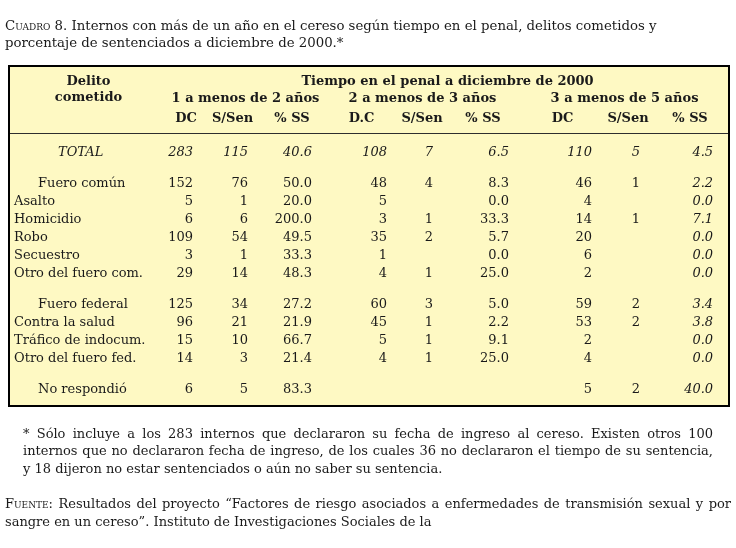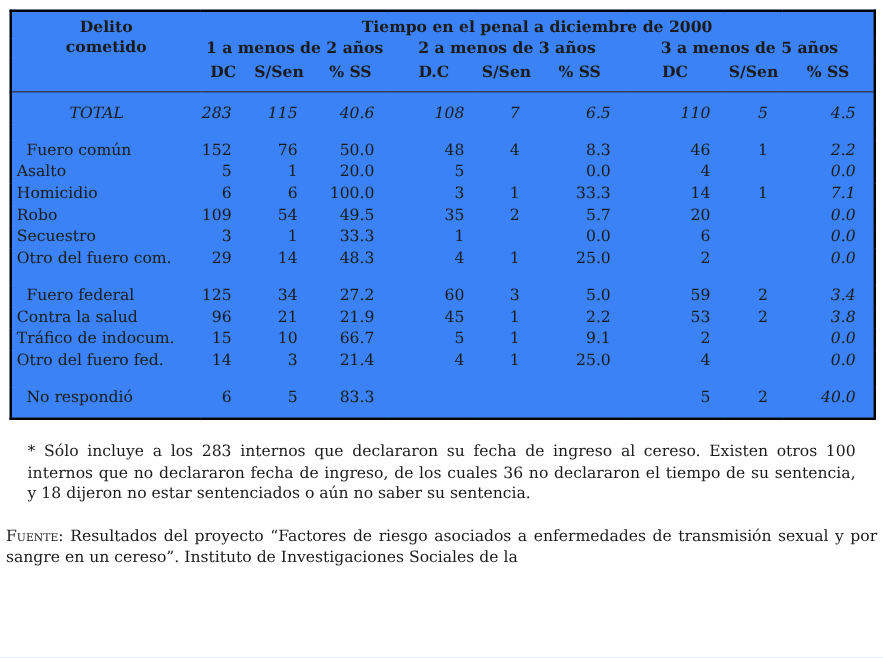--- a/index.html
+++ b/index.html
@@ -24,21 +24,21 @@
   }
   .smallcaps {
     font-variant: small-caps;
   }
   table.data-table {
     border-collapse: collapse;
     table-layout: fixed;
     width: 720px;
     margin: 4px 0 0 3px;
     border: 2px solid #000000;
-    background: #3b82f6;
+    background: #fef9c3;
   }
   thead th {
     font-weight: bold;
     font-size: 13px;
     line-height: 16px;
     text-align: center;
     padding: 0;
     vertical-align: top;
   }
   th.corner {
@@ -67,21 +67,21 @@
   }
   tbody td.num {
     text-align: right;
     padding-right: 12px;
   }
   tbody td.num:last-child {
     padding-right: 15px;
     font-style: italic;
   }
   tr.row-item td.lbl { padding-left: 4px; }
-  tr.row-group td.lbl { padding-left: 12px; }
+  tr.row-group td.lbl { padding-left: 28px; }
   tr.row-total td { font-style: italic; padding-top: 9px; }
   tr.row-total td.lbl { padding-left: 48px; }
   tr.row-spacer td { height: 13px; }
   tbody tr:last-child td { padding-bottom: 7px; }
   .notes {
     margin-top: 7px;
     width: 726px;
   }
   .note-par {
     font-size: 13px;
@@ -99,20 +99,21 @@
     line-height: 17.5px;
     text-align: justify;
     margin: 13px 0 0 0;
   }
 </style>
 </head>
 <body>
 
 <div class="page">
 
+  <p class="caption"><span class="smallcaps">Cuadro 8.</span><span> Internos con más de un año en el cereso según tiempo en el penal, delitos cometidos y porcentaje de sentenciados a diciembre de 2000.*</span></p>
 
   <table class="data-table">
     <colgroup>
       <col style="width:158px">
         <col style="width:38px">
         <col style="width:55px">
         <col style="width:64px">
         <col style="width:75px">
         <col style="width:46px">
         <col style="width:76px">
@@ -183,21 +184,21 @@
           <td class="num"></td>
           <td class="num">0.0</td>
           <td class="num">4</td>
           <td class="num"></td>
           <td class="num">0.0</td>
         </tr>
         <tr class="row-item">
           <td class="lbl">Homicidio</td>
           <td class="num">6</td>
           <td class="num">6</td>
-          <td class="num">100.0</td>
+          <td class="num">200.0</td>
           <td class="num">3</td>
           <td class="num">1</td>
           <td class="num">33.3</td>
           <td class="num">14</td>
           <td class="num">1</td>
           <td class="num">7.1</td>
         </tr>
         <tr class="row-item">
           <td class="lbl">Robo</td>
           <td class="num">109</td>

